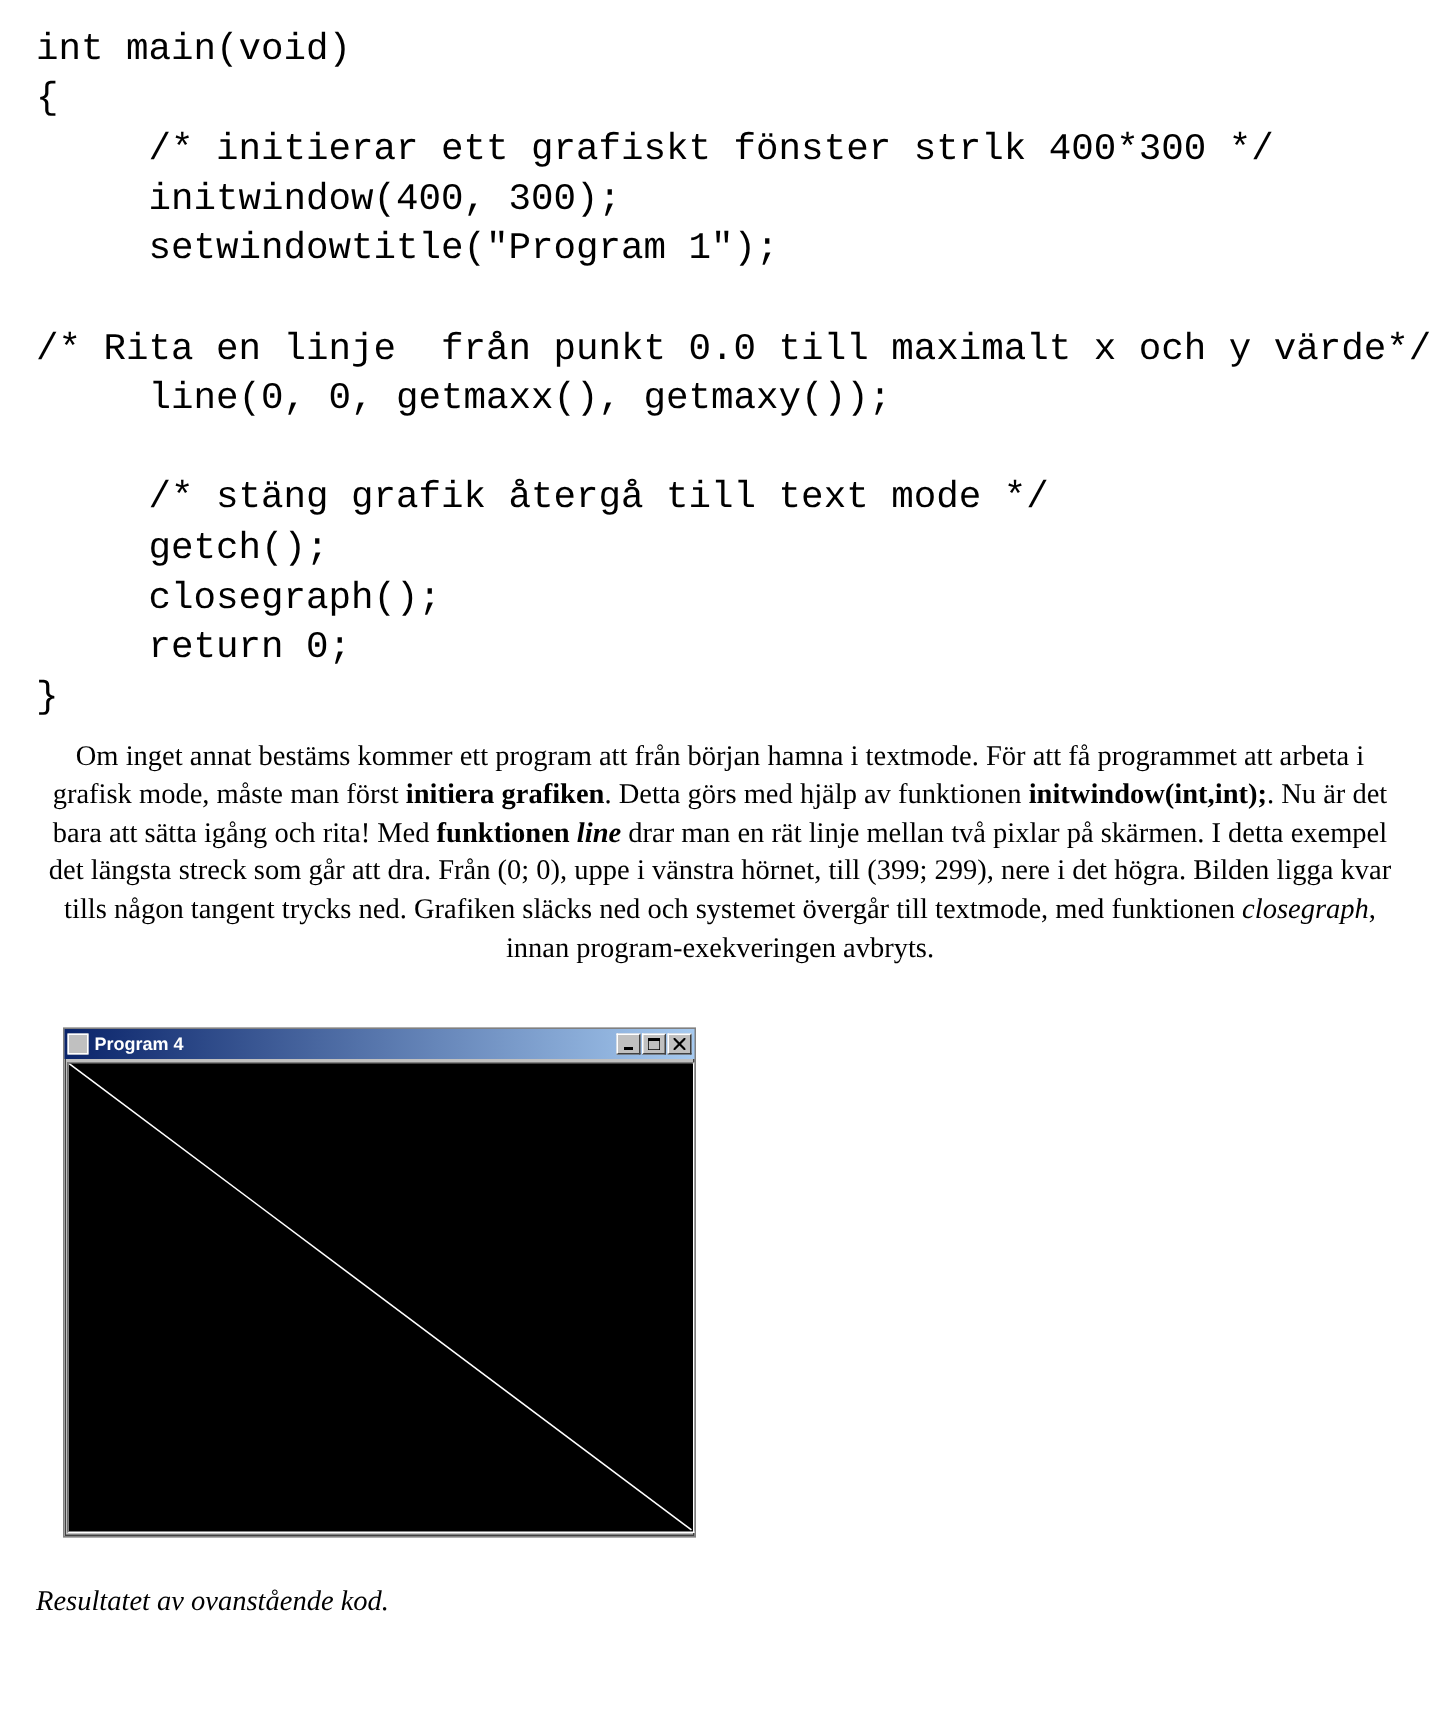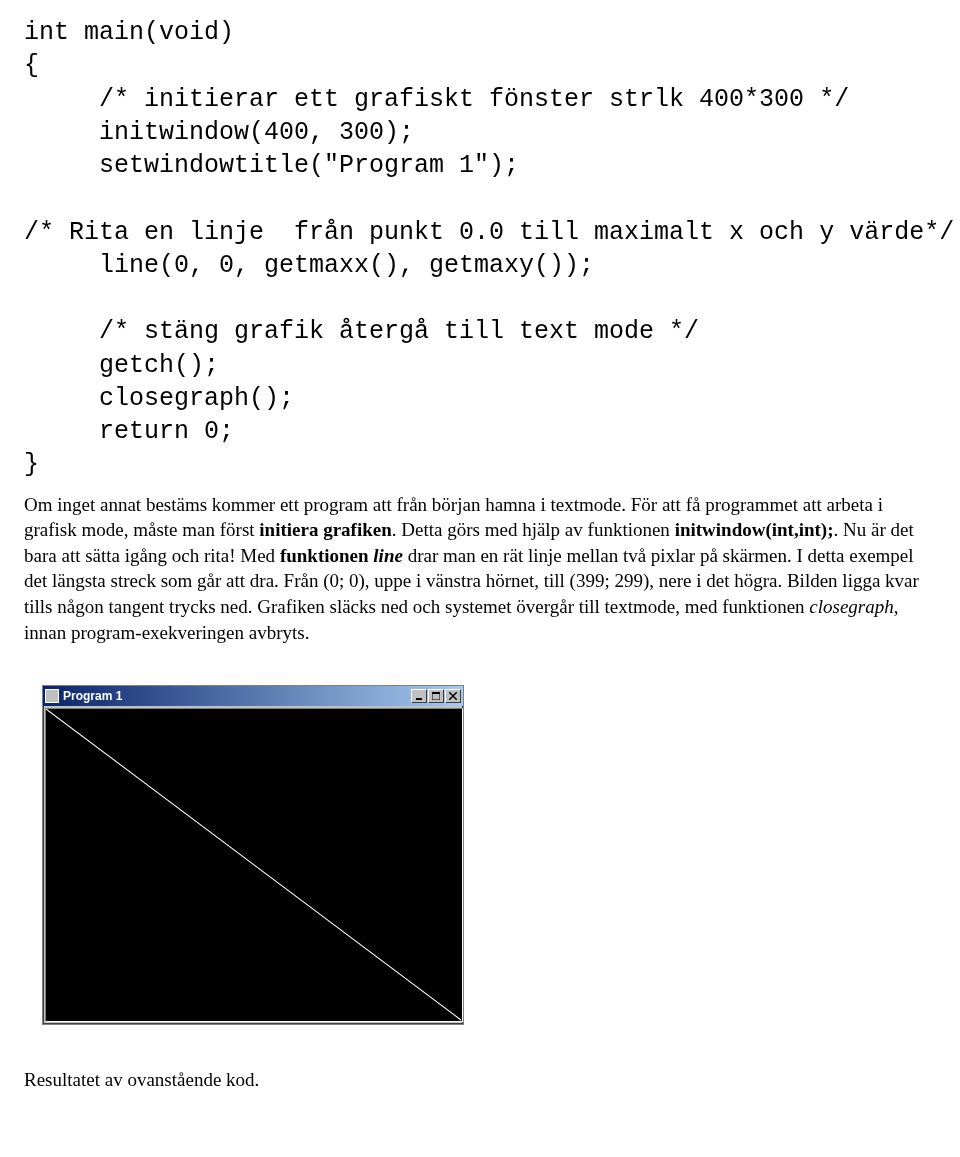--- a/index.html
+++ b/index.html
@@ -15,20 +15,21 @@
   pre.code {
     font-family: "Courier New", Courier, monospace;
     font-size: 25px;
     line-height: 1.33;
     white-space: pre;
     margin: 0 0 10px 0;
     color: #000;
   }
   p.body-text {
     margin: 10px 0 30px 0;
+    text-align: center;
   }
   .bold { font-weight: bold; }
   .bold-italic { font-weight: bold; font-style: italic; }
   .italic { font-style: italic; }
   
   .win-wrap {
     display: inline-block;
     margin: 10px 0 30px 18px;
   }
   .win {
@@ -87,21 +88,22 @@
     border-left: 1px solid #808080;
     border-right: 1px solid #fff;
     border-bottom: 1px solid #fff;
   }
   .diag-line {
     position: absolute;
     left: 0; top: 0;
     width: 100%; height: 100%;
   }
   .caption {
-    margin: 12px 0 10px 0;
+    margin: 0 0 10px 0;
+    font-style: italic;
   }
 </style>
 </head>
 <body>
 
 
 
 <pre class="code">int main(void)
 {
      /* initierar ett grafiskt fönster strlk 400*300 */
@@ -118,21 +120,21 @@
 }</pre>
 
 <p class="body-text">
   <span>Om inget annat bestäms kommer ett program att från början hamna i textmode. För att få programmet att arbeta i grafisk mode, måste man först </span><span class="bold">initiera grafiken</span><span>. Detta görs med hjälp av funktionen </span><span class="bold">initwindow(int,int);</span><span>. Nu är det bara att sätta igång och rita! Med </span><span class="bold">funktionen </span><span class="bold-italic">line</span><span> drar man en rät linje mellan två pixlar på skärmen. I detta exempel det längsta streck som går att dra. Från (0; 0), uppe i vänstra hörnet, till (399; 299), nere i det högra. Bilden ligga kvar tills någon tangent trycks ned. Grafiken släcks ned och systemet övergår till textmode, med funktionen </span><span class="italic">closegraph</span><span>, innan program-exekveringen avbryts.</span>
 </p>
 
 <div class="win-wrap">
   <div class="win">
     <div class="titlebar">
       <div class="title-icon"></div>
-      <div class="title-text">Program 1</div>
+      <div class="title-text">Program 4</div>
       <div class="win-controls">
         <div class="win-btn">
           <svg width="8" height="8">
               <rect x="1" y="6" width="6" height="2" fill="#000"></rect>
             </svg>
         </div>
         <div class="win-btn">
           <svg width="8" height="8">
               <rect x="0" y="0" width="8" height="8" fill="none" stroke="#000" stroke-width="1"></rect>
               <rect x="0" y="0" width="8" height="2" fill="#000"></rect>

